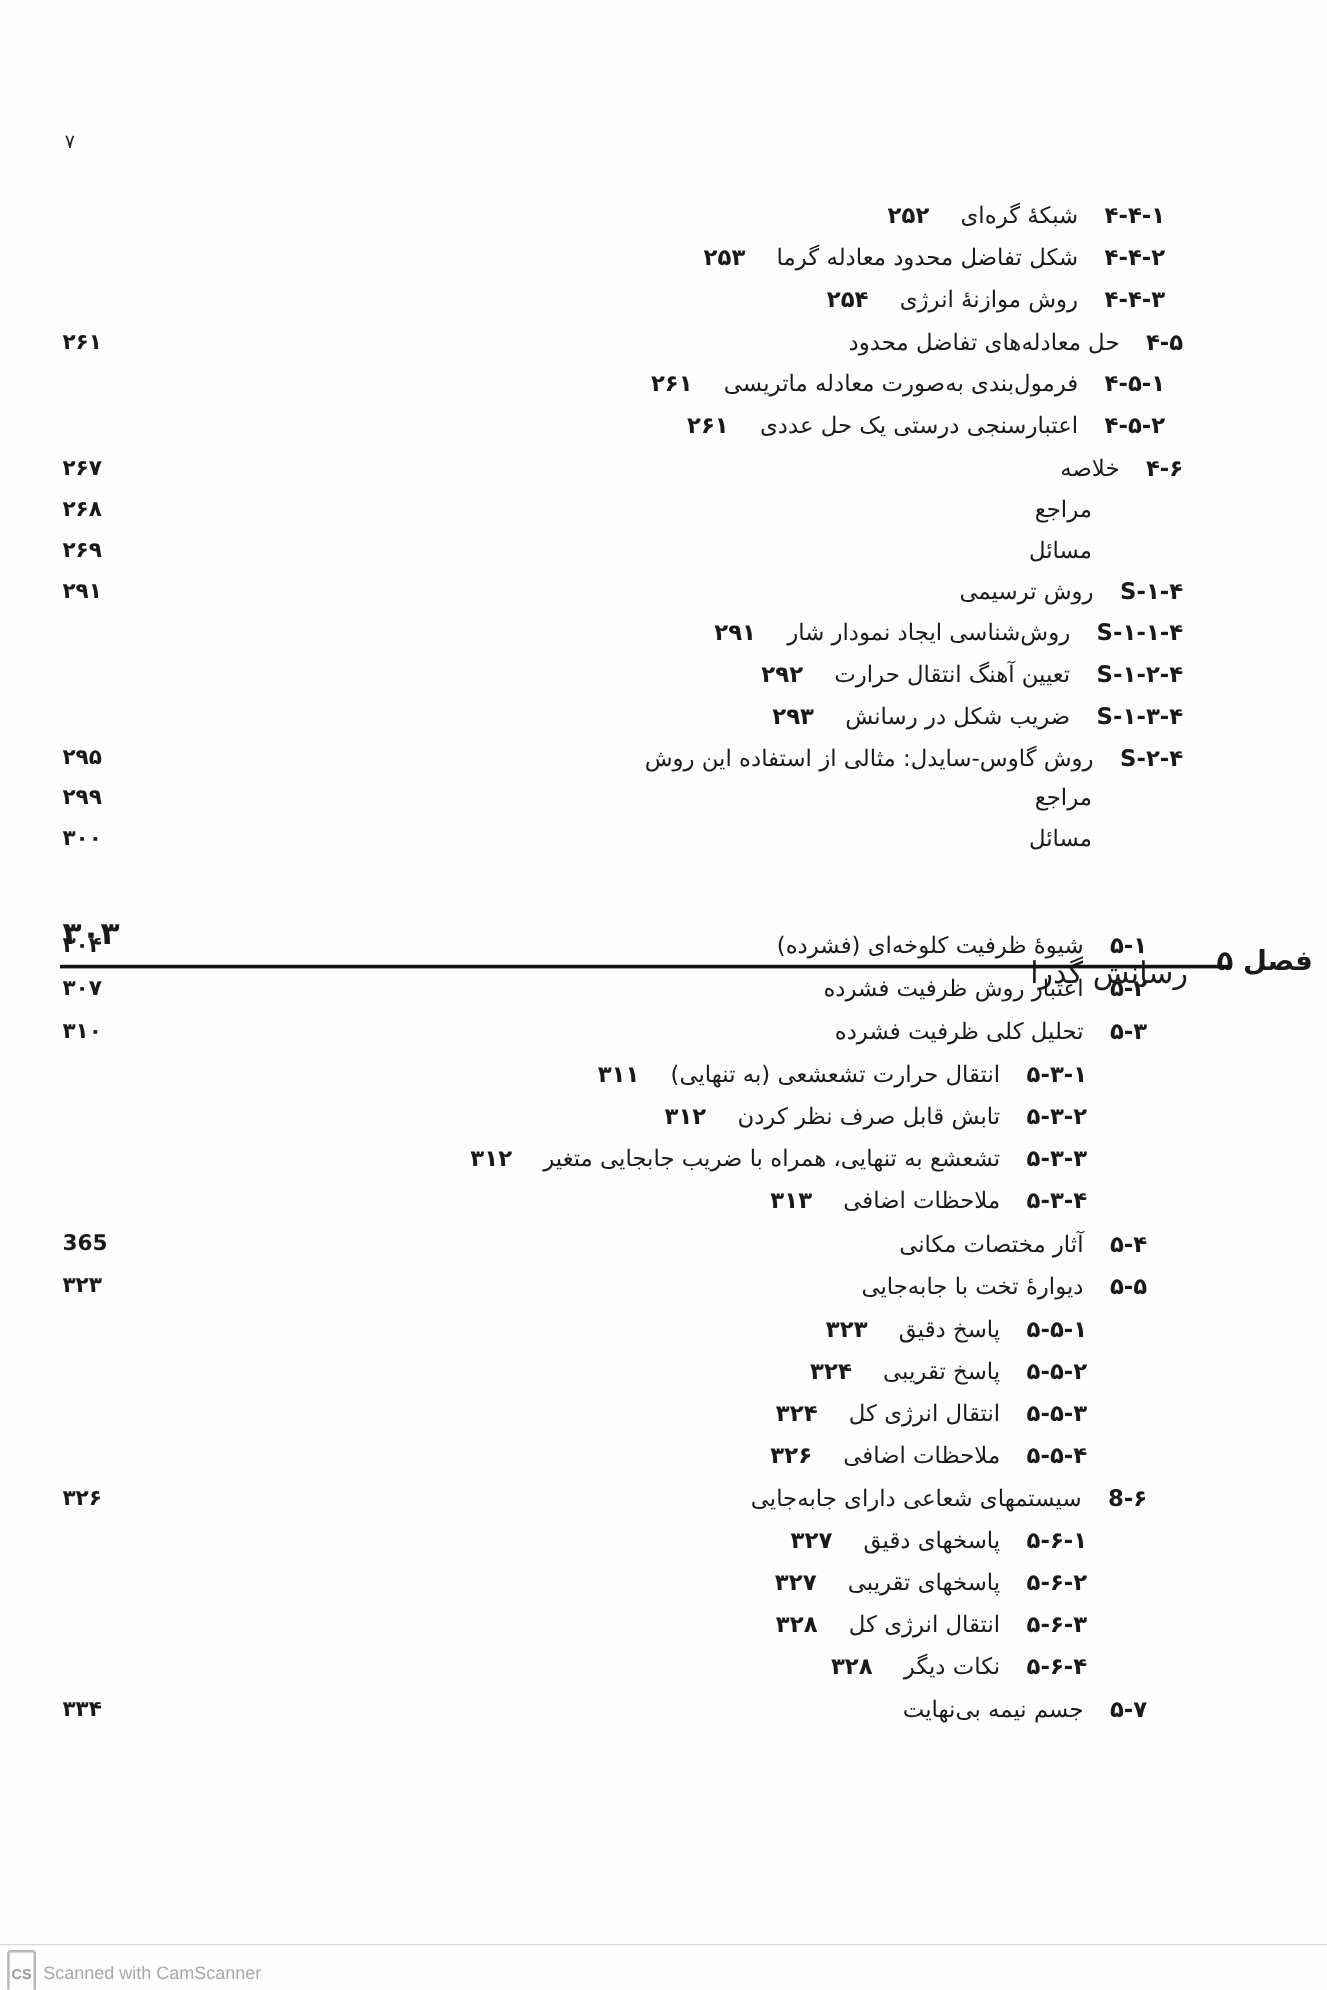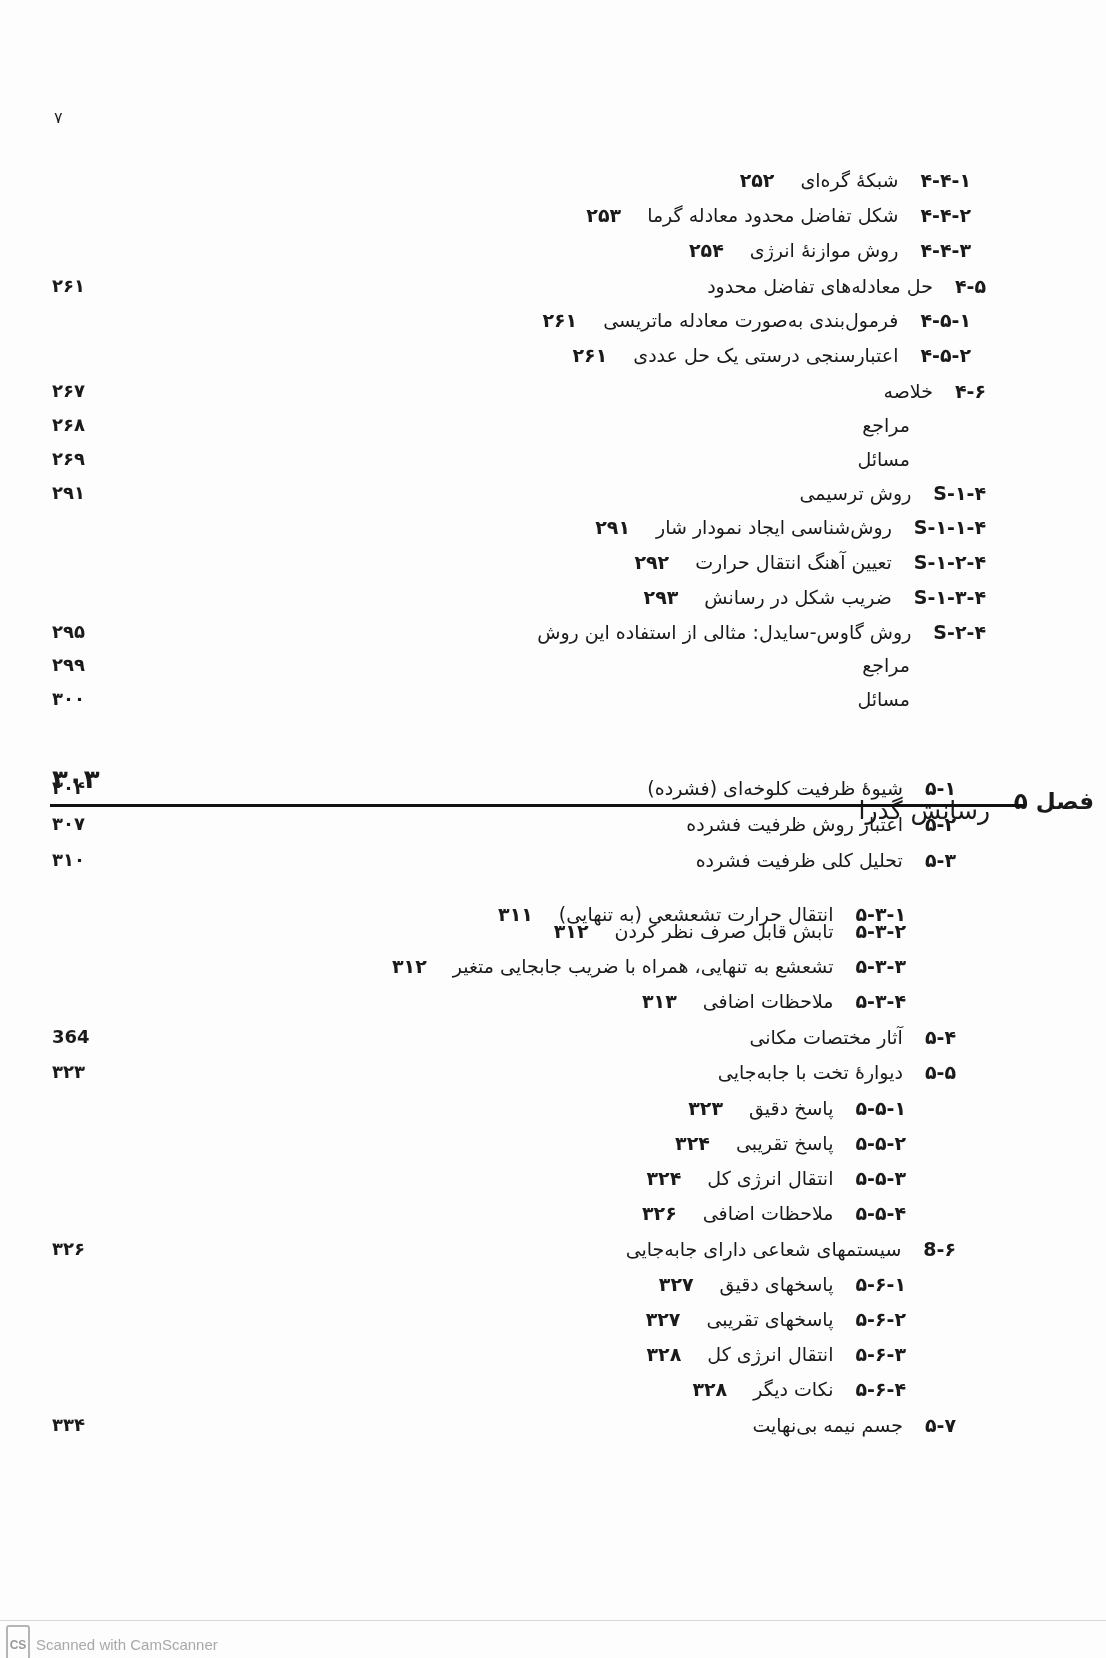--- a/index.html
+++ b/index.html
@@ -61,26 +61,26 @@
   <div class="chapter-label">فصل ۵</div>
   <div class="chapter-rule"></div>
 
   <div id="ch5">
       <div class="row" style="top: 773px; right: 150px;"><span class="num">۵-۱</span><span class="title">شیوهٔ ظرفیت کلوخه‌ای (فشرده)</span></div>
       <div class="right-page" style="top: 773px;">۳۰۴</div>
       <div class="row" style="top: 809px; right: 150px;"><span class="num">۵-۲</span><span class="title">اعتبار روش ظرفیت فشرده</span></div>
       <div class="right-page" style="top: 809px;">۳۰۷</div>
       <div class="row" style="top: 845px; right: 150px;"><span class="num">۵-۳</span><span class="title">تحلیل کلی ظرفیت فشرده</span></div>
       <div class="right-page" style="top: 845px;">۳۱۰</div>
-      <div class="row" style="top: 881px; right: 200px; margin-top: 18px;"><span class="num">۵-۳-۱</span><span class="title">انتقال حرارت تشعشعی (به تنهایی)</span><span class="inline-page">۳۱۱</span></div>
+      <div class="row" style="top: 881px; right: 200px;"><span class="num">۵-۳-۱</span><span class="title">انتقال حرارت تشعشعی (به تنهایی)</span><span class="inline-page">۳۱۱</span></div>
       <div class="row" style="top: 916px; right: 200px;"><span class="num">۵-۳-۲</span><span class="title">تابش قابل صرف نظر کردن</span><span class="inline-page">۳۱۲</span></div>
       <div class="row" style="top: 951px; right: 200px;"><span class="num">۵-۳-۳</span><span class="title">تشعشع به تنهایی، همراه با ضریب جابجایی متغیر</span><span class="inline-page">۳۱۲</span></div>
       <div class="row" style="top: 986px; right: 200px;"><span class="num">۵-۳-۴</span><span class="title">ملاحظات اضافی</span><span class="inline-page">۳۱۳</span></div>
       <div class="row" style="top: 1022px; right: 150px;"><span class="num">۵-۴</span><span class="title">آثار مختصات مکانی</span></div>
-      <div class="right-page" style="top: 1022px;">364</div>
+      <div class="right-page" style="top: 1022px;">365</div>
       <div class="row" style="top: 1057px; right: 150px;"><span class="num">۵-۵</span><span class="title">دیوارهٔ تخت با جابه‌جایی</span></div>
       <div class="right-page" style="top: 1057px;">۳۲۳</div>
       <div class="row" style="top: 1093px; right: 200px;"><span class="num">۵-۵-۱</span><span class="title">پاسخ دقیق</span><span class="inline-page">۳۲۳</span></div>
       <div class="row" style="top: 1128px; right: 200px;"><span class="num">۵-۵-۲</span><span class="title">پاسخ تقریبی</span><span class="inline-page">۳۲۴</span></div>
       <div class="row" style="top: 1163px; right: 200px;"><span class="num">۵-۵-۳</span><span class="title">انتقال انرژی کل</span><span class="inline-page">۳۲۴</span></div>
       <div class="row" style="top: 1198px; right: 200px;"><span class="num">۵-۵-۴</span><span class="title">ملاحظات اضافی</span><span class="inline-page">۳۲۶</span></div>
       <div class="row" style="top: 1234px; right: 150px;"><span class="num">8-۶</span><span class="title">سیستمهای شعاعی دارای جابه‌جایی</span></div>
       <div class="right-page" style="top: 1234px;">۳۲۶</div>
       <div class="row" style="top: 1269px; right: 200px;"><span class="num">۵-۶-۱</span><span class="title">پاسخهای دقیق</span><span class="inline-page">۳۲۷</span></div>
       <div class="row" style="top: 1304px; right: 200px;"><span class="num">۵-۶-۲</span><span class="title">پاسخهای تقریبی</span><span class="inline-page">۳۲۷</span></div>

